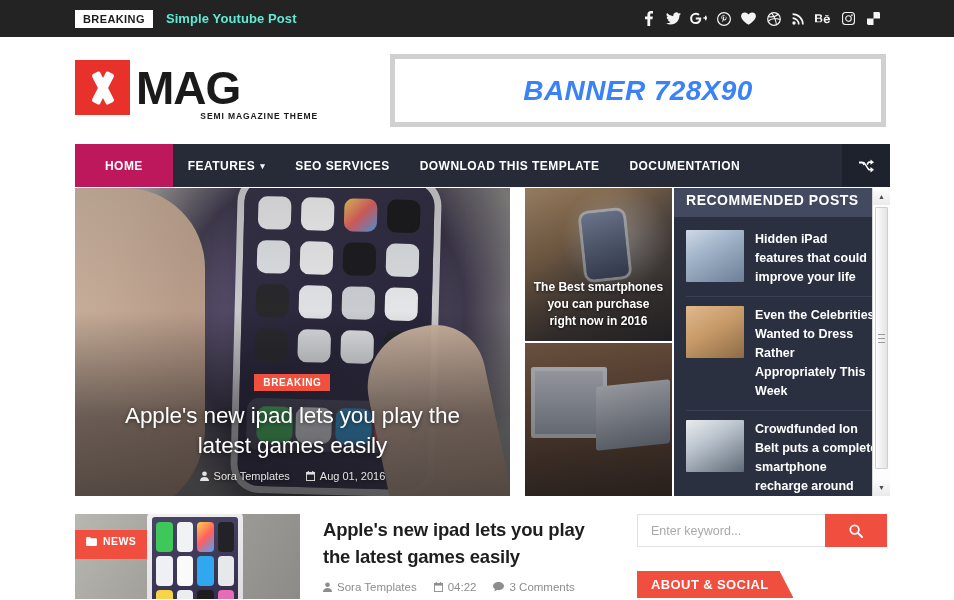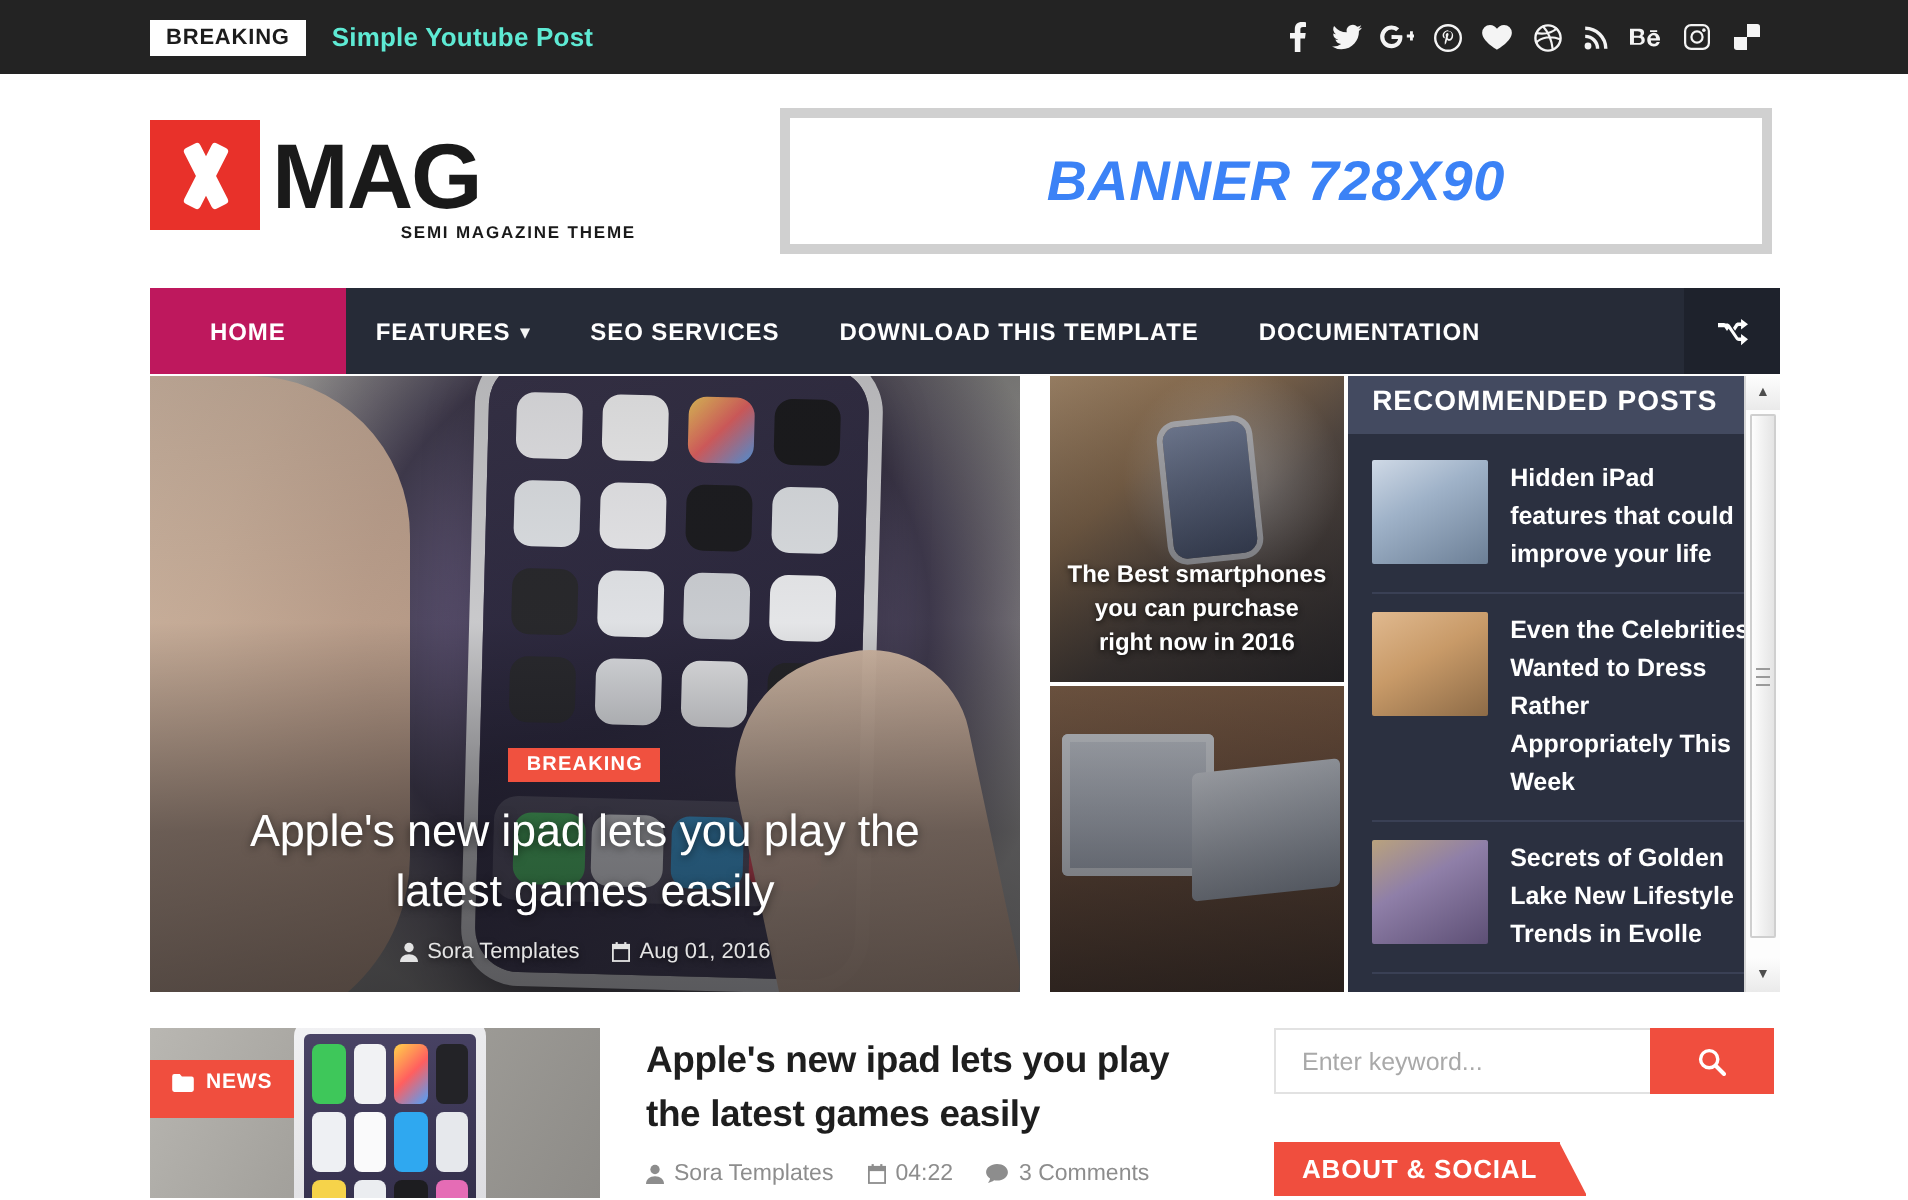--- a/index.html
+++ b/index.html
@@ -670,24 +670,20 @@
     <div class="recom-body">
       <a class="recom-item">
         <div class="recom-thumb rt1"></div>
         <div class="recom-title">Hidden iPad features that could improve your life</div>
       </a>
       <a class="recom-item">
         <div class="recom-thumb rt2"></div>
         <div class="recom-title">Even the Celebrities Wanted to Dress Rather Appropriately This Week</div>
       </a>
       <a class="recom-item">
-        <div class="recom-thumb rt3"></div>
-        <div class="recom-title">Secrets of Golden Lake New Lifestyle Trends in Evolle</div>
-      </a>
-      <a class="recom-item">
         <div class="recom-thumb rt4"></div>
         <div class="recom-title">Crowdfunded Ion Belt puts a complete smartphone recharge around your waist</div>
       </a>
     </div>
 
     <div class="recom-scroll">
       <div class="sb-arrow">▲</div>
       <div class="sb-track">
         <div class="sb-thumb">
           <span class="sb-grip">

